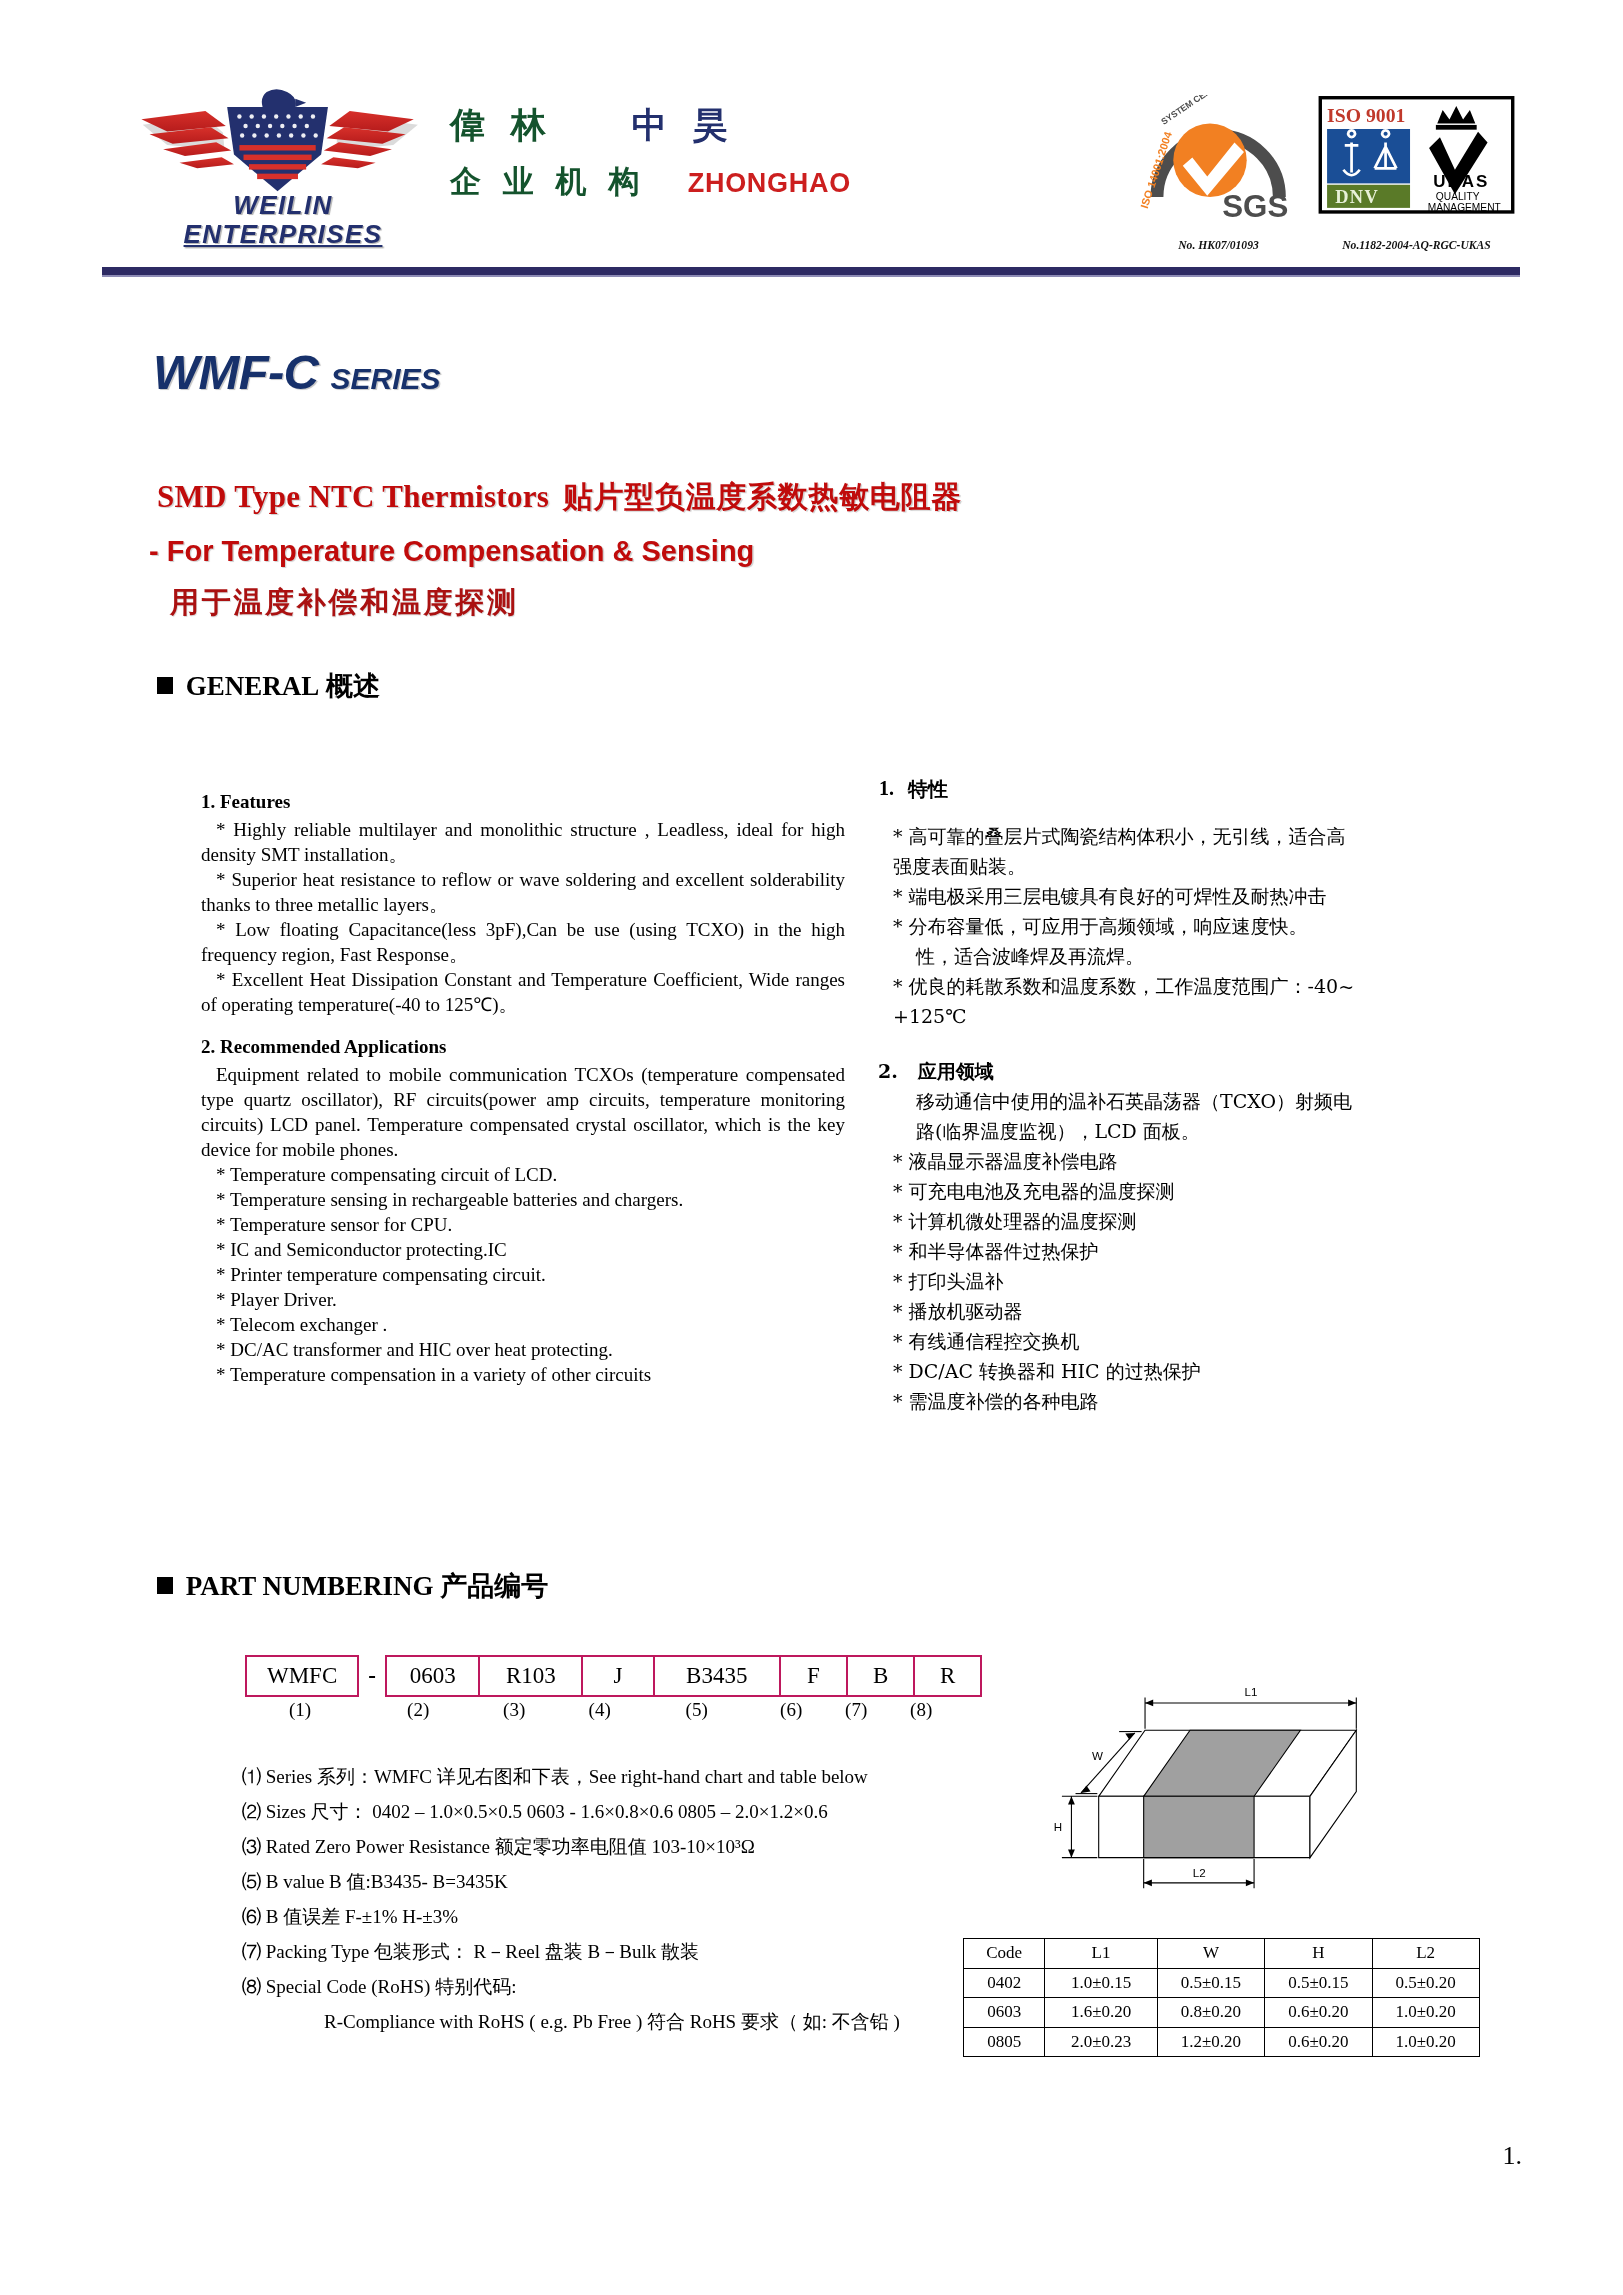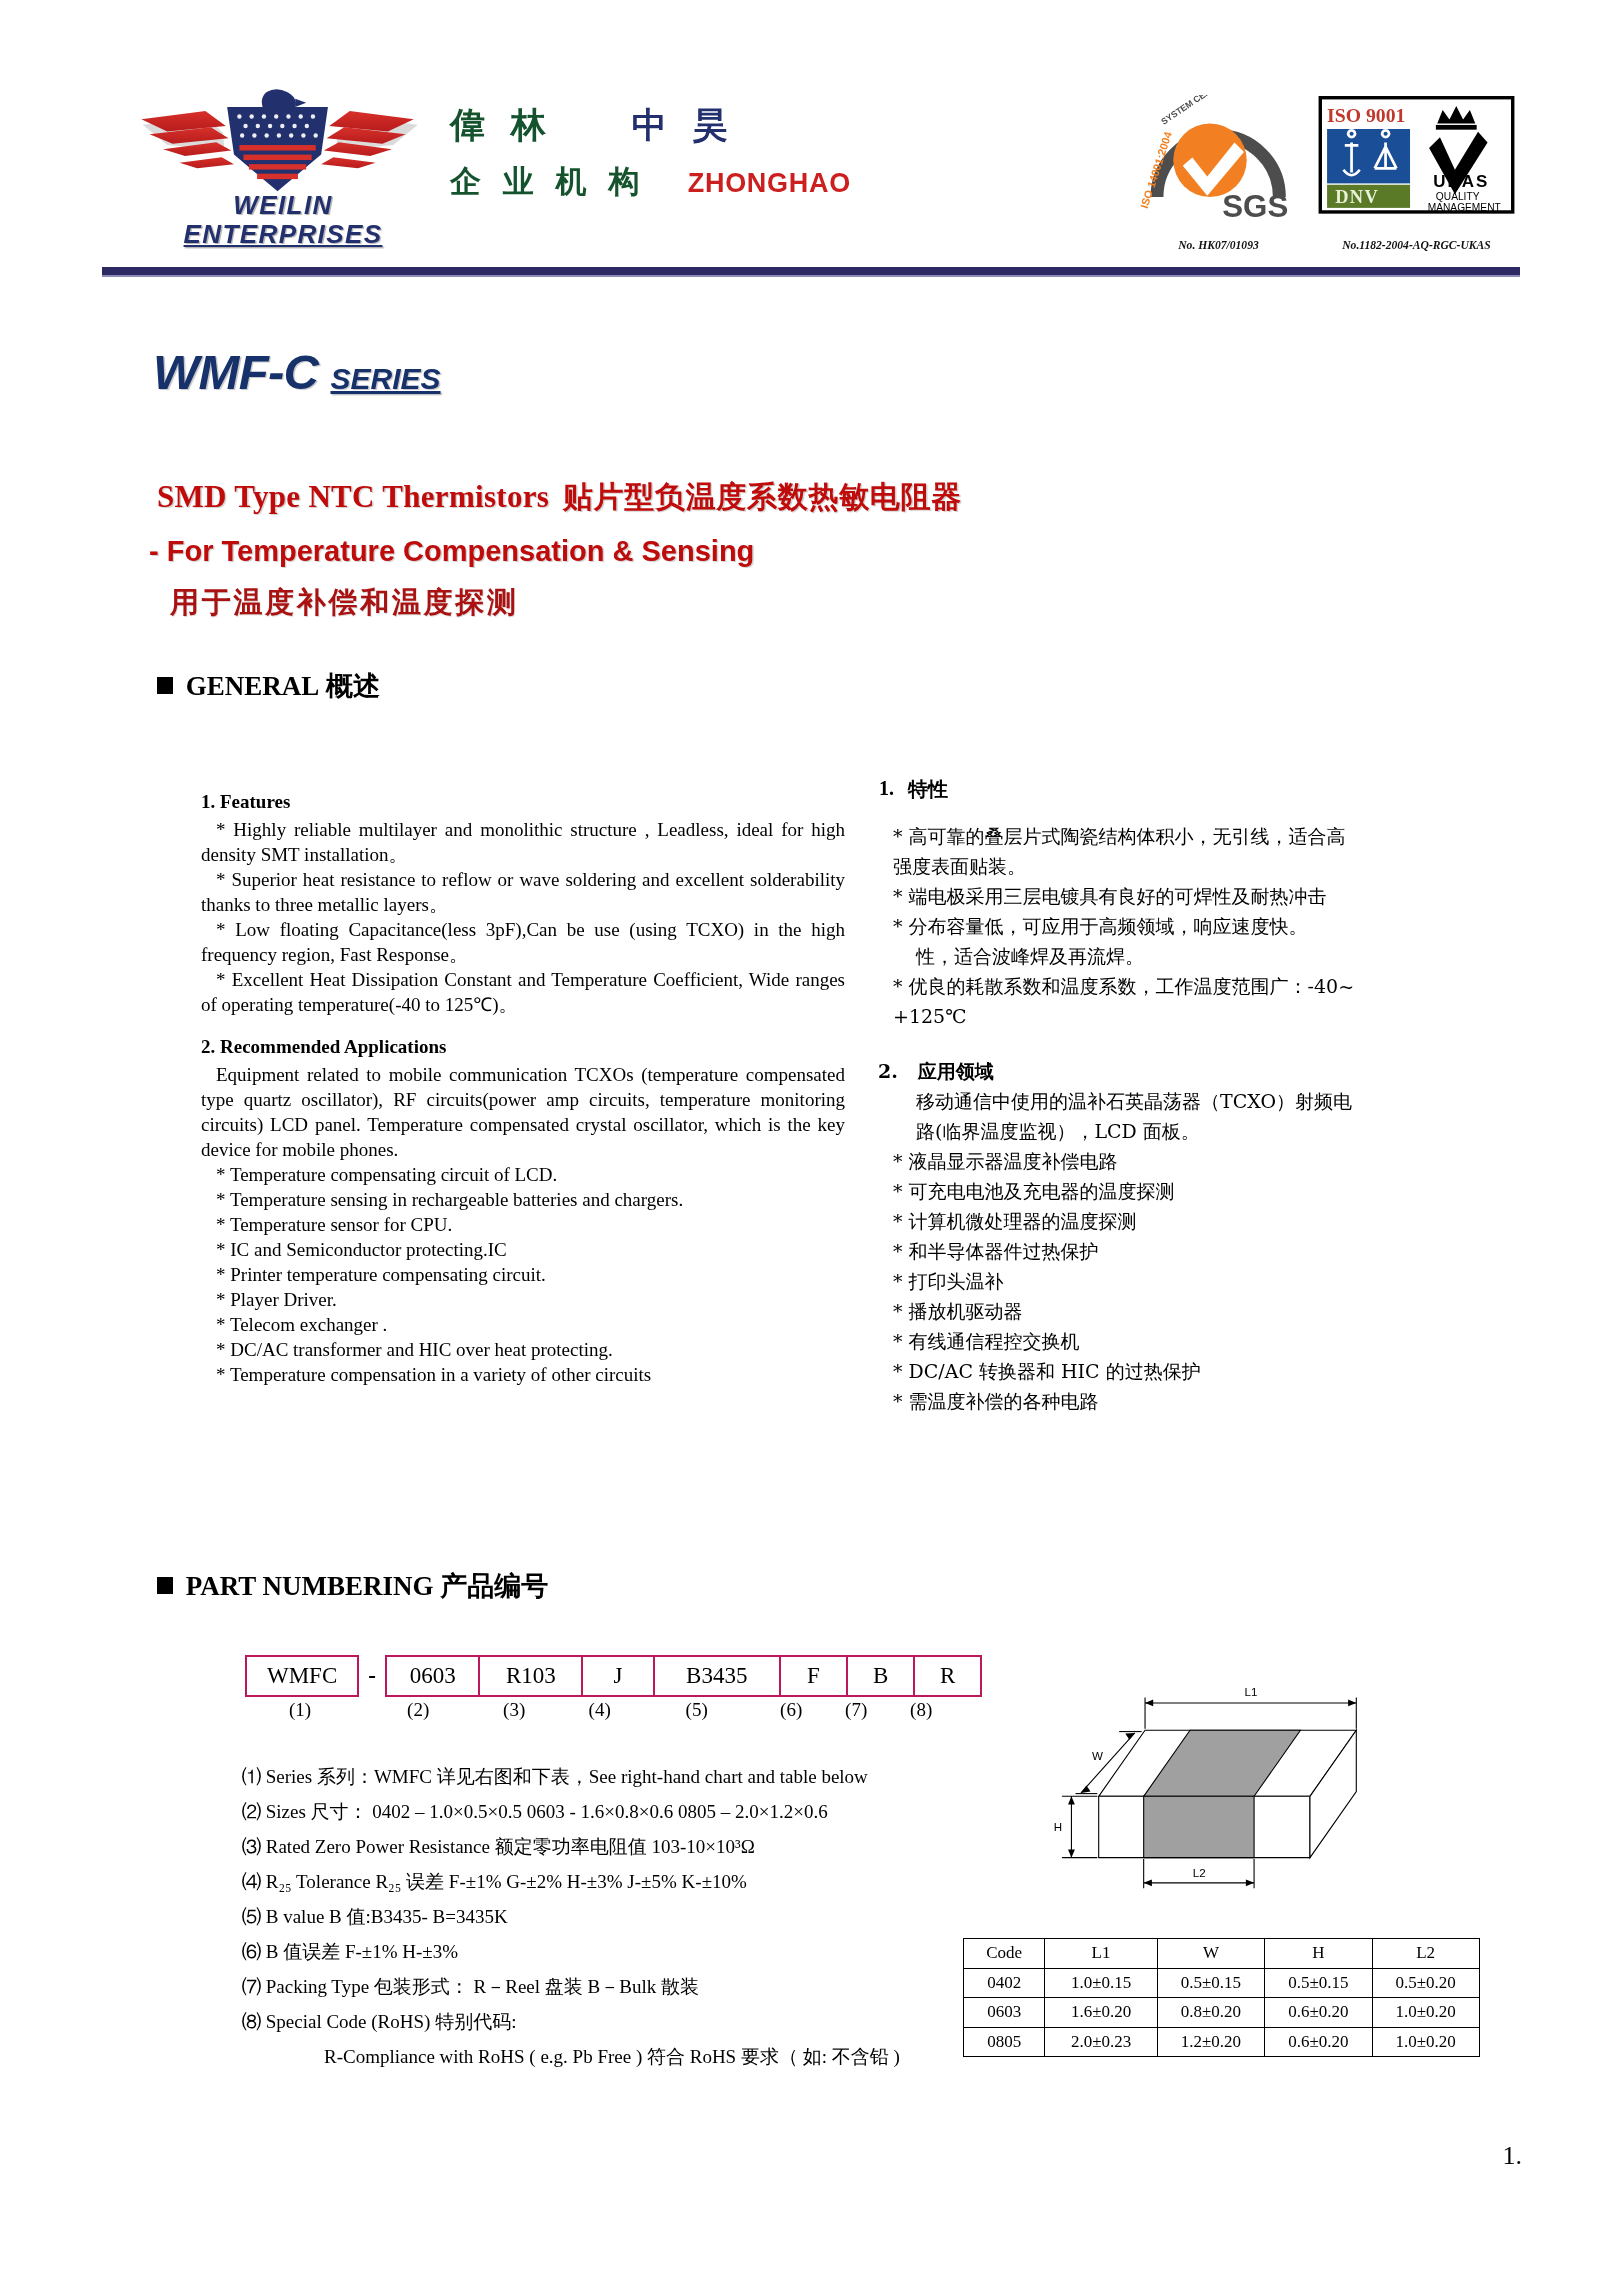--- a/index.html
+++ b/index.html
@@ -40,21 +40,21 @@
   .cert-no{position:absolute;bottom:0;width:100%;text-align:center;font-size:11.6px;font-weight:bold;font-style:italic;font-family:"Liberation Serif",serif;color:#111;}
 
   .rule{position:absolute;left:102px;top:267px;width:1418px;height:7.5px;background:#2d2a63;}
   .rule-sh{position:absolute;left:102px;top:275px;width:1418px;height:2px;background:#8d8bb5;}
 
   
   .series-title{position:absolute;left:153px;top:344px;color:#17316b;
     font-family:"Liberation Sans", sans-serif;font-weight:bold;font-style:italic;
     text-shadow:1.4px 1.4px 0.7px rgba(160,160,160,.6);white-space:nowrap;}
   .series-title .big{font-size:49px;letter-spacing:-0.7px;}
-  .series-title .small{font-size:30px;text-decoration:underline;}
+  .series-title .small{font-size:30px;}
 
   .red-title{position:absolute;left:157px;top:477px;color:#c00b0b;white-space:nowrap;
     font-family:"Liberation Serif", serif;font-weight:bold;
     text-shadow:1.4px 1.4px 0.7px rgba(170,170,170,.55);}
   .red-title .rt-en{font-size:31px;letter-spacing:0.3px;}
   .red-title .rt-cn{font-size:30px;font-family:"DejaVu Sans", sans-serif;letter-spacing:0.7px;}
 
   .red-sub{position:absolute;left:149px;top:535px;color:#c00b0b;white-space:nowrap;
     font-family:"Liberation Sans", sans-serif;font-weight:bold;font-size:29px;
     text-shadow:1.4px 1.4px 0.7px rgba(170,170,170,.55);}
@@ -336,21 +336,20 @@
         <div style="width:65px">(7)</div>
         <div style="width:65px">(8)</div>
       </div>
     </div>
   </div>
 
   <div class="num-list">
     <div class="nl">⑴ Series 系列：WMFC  详见右图和下表，See right-hand chart and table below</div>
     <div class="nl">⑵  Sizes 尺寸：   0402 – 1.0×0.5×0.5   0603 - 1.6×0.8×0.6    0805 – 2.0×1.2×0.6</div>
     <div class="nl">⑶  Rated Zero Power Resistance 额定零功率电阻值 103-10×10³Ω</div>
-    <div class="nl">⑷  R₂₅ Tolerance R₂₅ 误差  F-±1% G-±2% H-±3% J-±5% K-±10%</div>
     <div class="nl">⑸  B value B 值:B3435- B=3435K</div>
     <div class="nl">⑹  B 值误差 F-±1% H-±3%</div>
     <div class="nl">⑺  Packing Type  包装形式： R－Reel 盘装   B－Bulk 散装</div>
     <div class="nl">⑻  Special Code (RoHS)  特别代码:</div>
     <div class="nl indent">R-Compliance with RoHS ( e.g. Pb Free )  符合 RoHS 要求（ 如: 不含铅 )</div>
   </div>
 
   <div class="chip">
     <svg viewBox="0 0 540 350" width="368" height="239">
       <g stroke="#000" stroke-width="1.6" fill="none">

